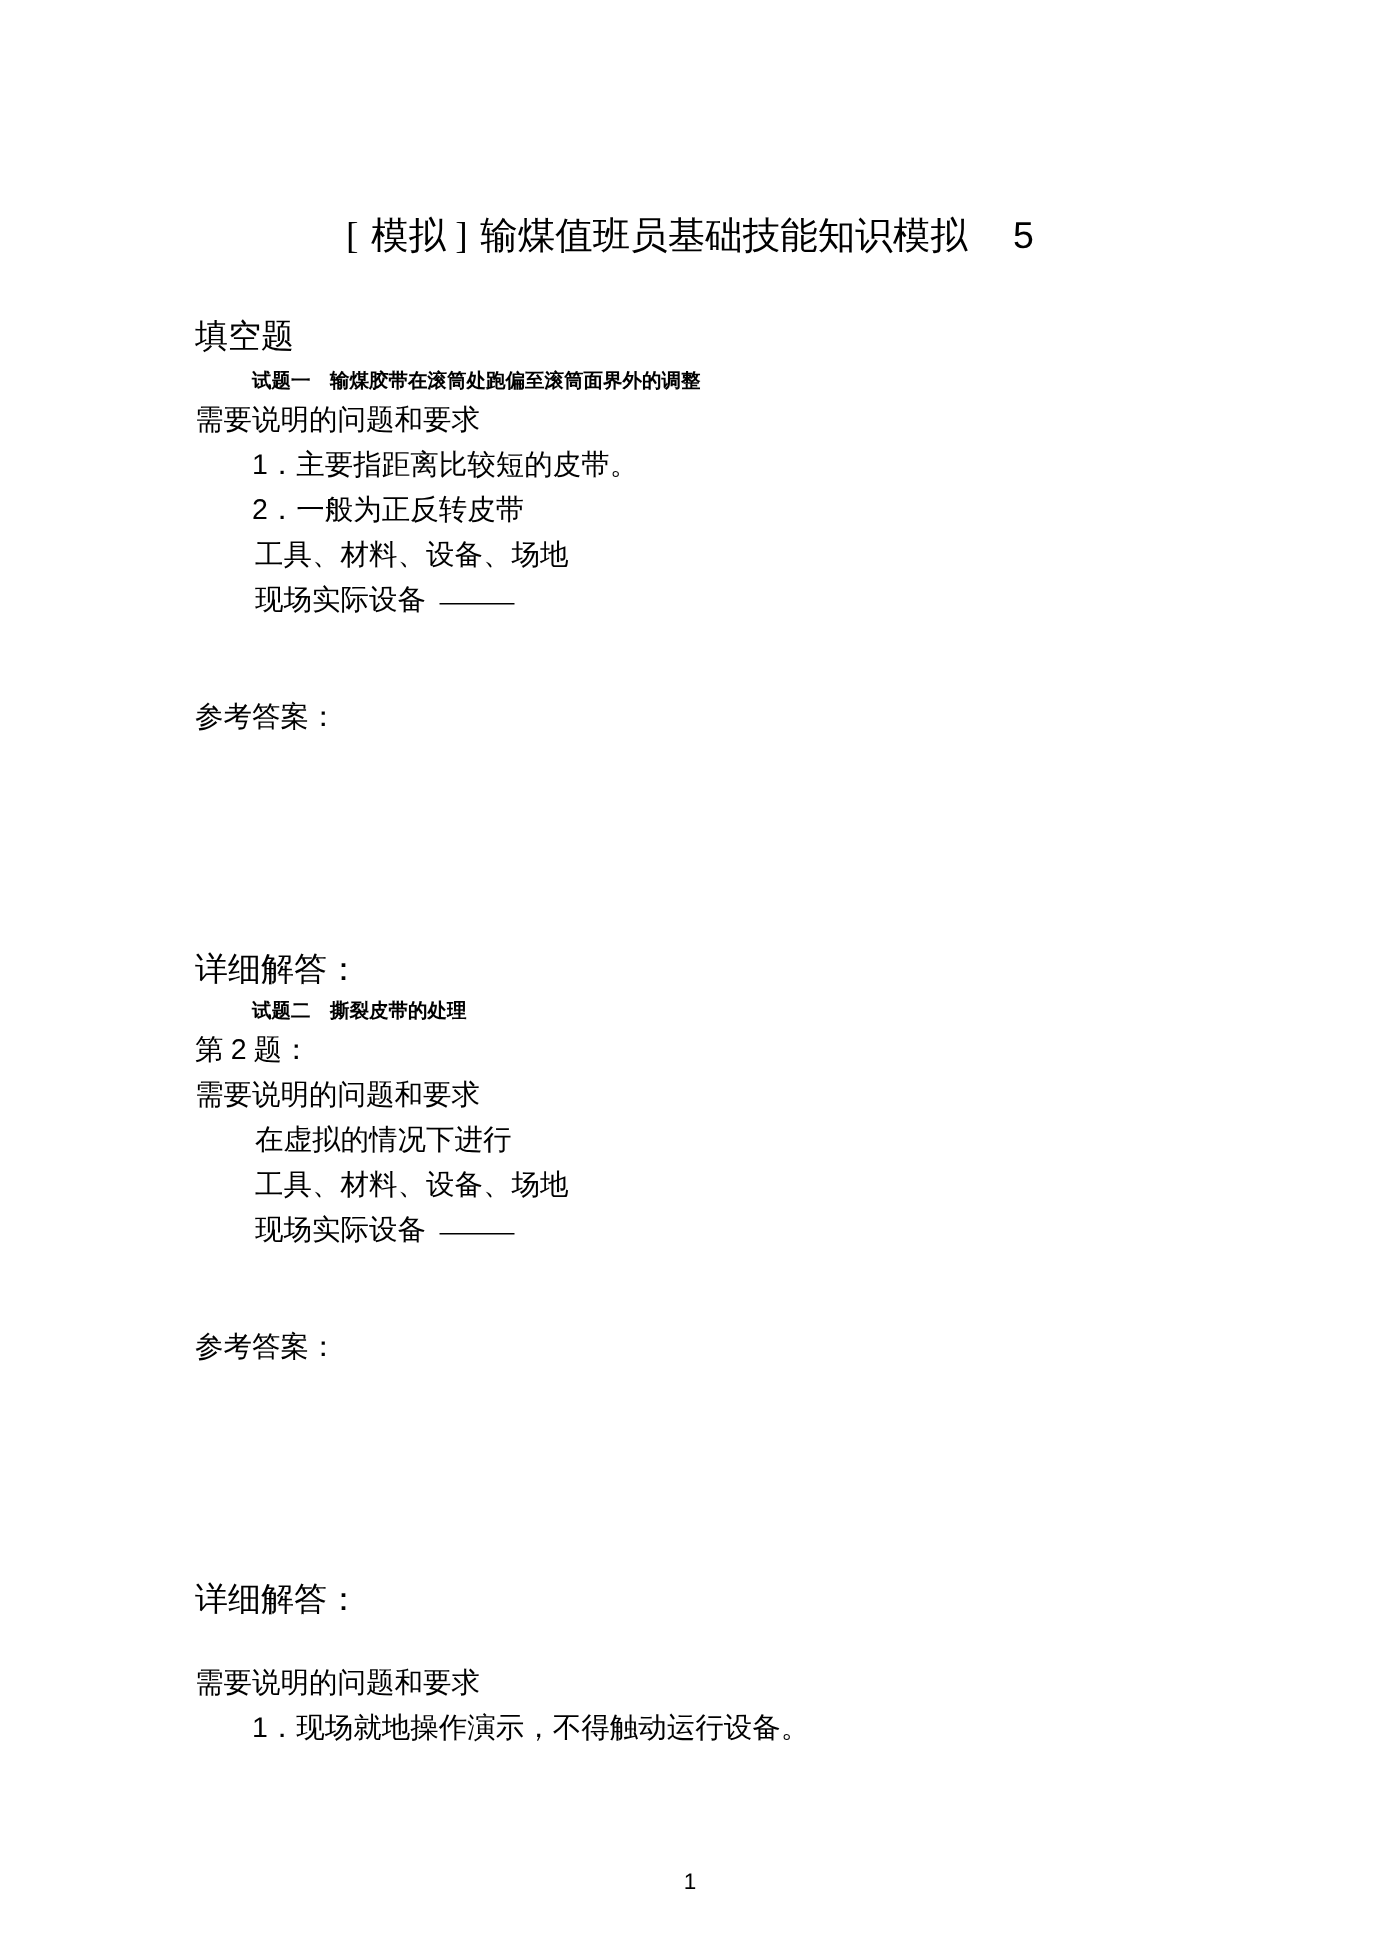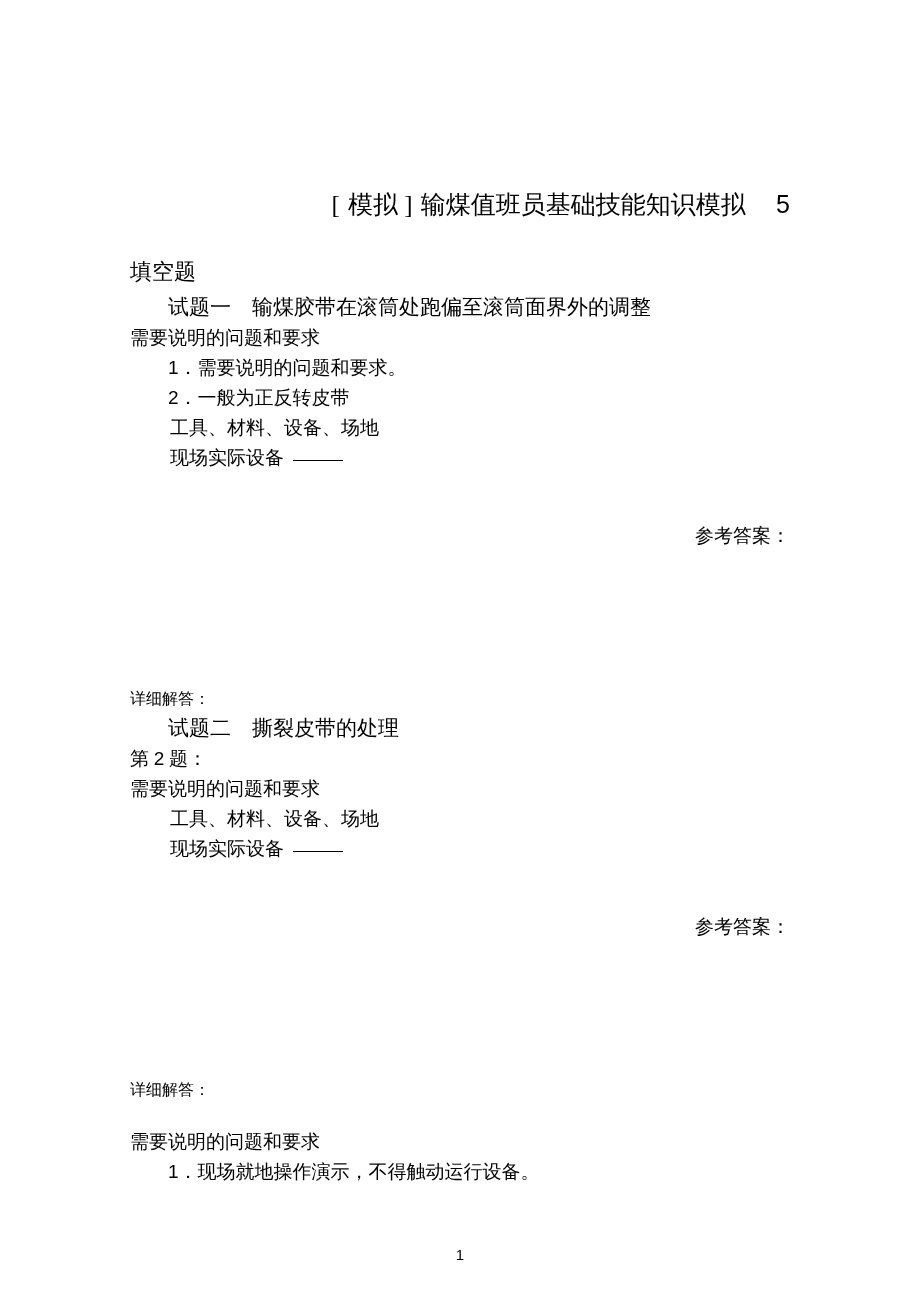--- a/index.html
+++ b/index.html
@@ -12,41 +12,41 @@
       width: 920px;
       height: 1303px;
       font-family: "SimSun", "宋体", serif;
       color: #000000;
       position: relative;
     }
     .page {
       padding: 140px 130px 40px 130px;
     }
     .title {
-      text-align: right;
+      text-align: center;
       font-size: 25px;
       margin-bottom: 36px;
       font-family: "SimSun", "宋体", serif;
-      margin-top: 48px;
     }
     .title-bracket {
       letter-spacing: 2px;
     }
     .title-number {
       margin-left: 24px;
       font-family: Arial, sans-serif;
     }
     .section-heading {
       font-size: 22px;
       margin-bottom: 6px;
     }
     .subtitle {
-      font-size: 21px;
+      font-size: 13px;
       margin-left: 38px;
       margin-bottom: 4px;
+      font-weight: bold;
     }
     .question-number {
       font-size: 19px;
       margin-bottom: 4px;
     }
     .question-number .num {
       font-family: Arial, sans-serif;
     }
     .requirement-heading {
       font-size: 19px;
@@ -72,24 +72,23 @@
       width: 50px;
       margin-left: 4px;
       vertical-align: baseline;
       position: relative;
       top: -3px;
     }
     .answer-label {
       font-size: 19px;
       margin-top: 52px;
       margin-bottom: 4px;
-      text-align: right;
     }
     .detail-label {
-      font-size: 16px;
+      font-size: 22px;
       margin-top: 140px;
       margin-bottom: 4px;
     }
     .block2 {
     }
     .block3 {
       margin-top: 28px;
     }
     .page-number {
       position: absolute;
@@ -112,41 +111,42 @@
     <span class="title-bracket">]</span>
     <span>输煤值班员基础技能知识模拟</span>
     <span class="title-number">5</span>
   </div>
 
   <div class="section-heading">填空题</div>
 
   <div class="subtitle">试题一　输煤胶带在滚筒处跑偏至滚筒面界外的调整</div>
   <div class="requirement-heading">需要说明的问题和要求</div>
   <div class="list-item">
-    <span class="num">1</span><span>．需要说明的问题和要求。</span>
+    <span class="num">1</span><span>．主要指距离比较短的皮带。</span>
   </div>
   <div class="list-item">
     <span class="num">2</span><span>．一般为正反转皮带</span>
   </div>
   <div class="indented-line">工具、材料、设备、场地</div>
   <div class="indented-line">
     <span>现场实际设备</span>
     <span class="blank"></span>
   </div>
   <div class="answer-label">参考答案：</div>
   <div class="detail-label">详细解答：</div>
 
   <div class="block2">
     <div class="subtitle">试题二　撕裂皮带的处理</div>
     <div class="question-number">
       <span>第</span>
       <span class="num">2</span>
       <span>题：</span>
     </div>
     <div class="requirement-heading">需要说明的问题和要求</div>
+    <div class="indented-line">在虚拟的情况下进行</div>
     <div class="indented-line">工具、材料、设备、场地</div>
     <div class="indented-line">
       <span>现场实际设备</span>
       <span class="blank"></span>
     </div>
     <div class="answer-label">参考答案：</div>
     <div class="detail-label">详细解答：</div>
   </div>
 
   <div class="block3">

